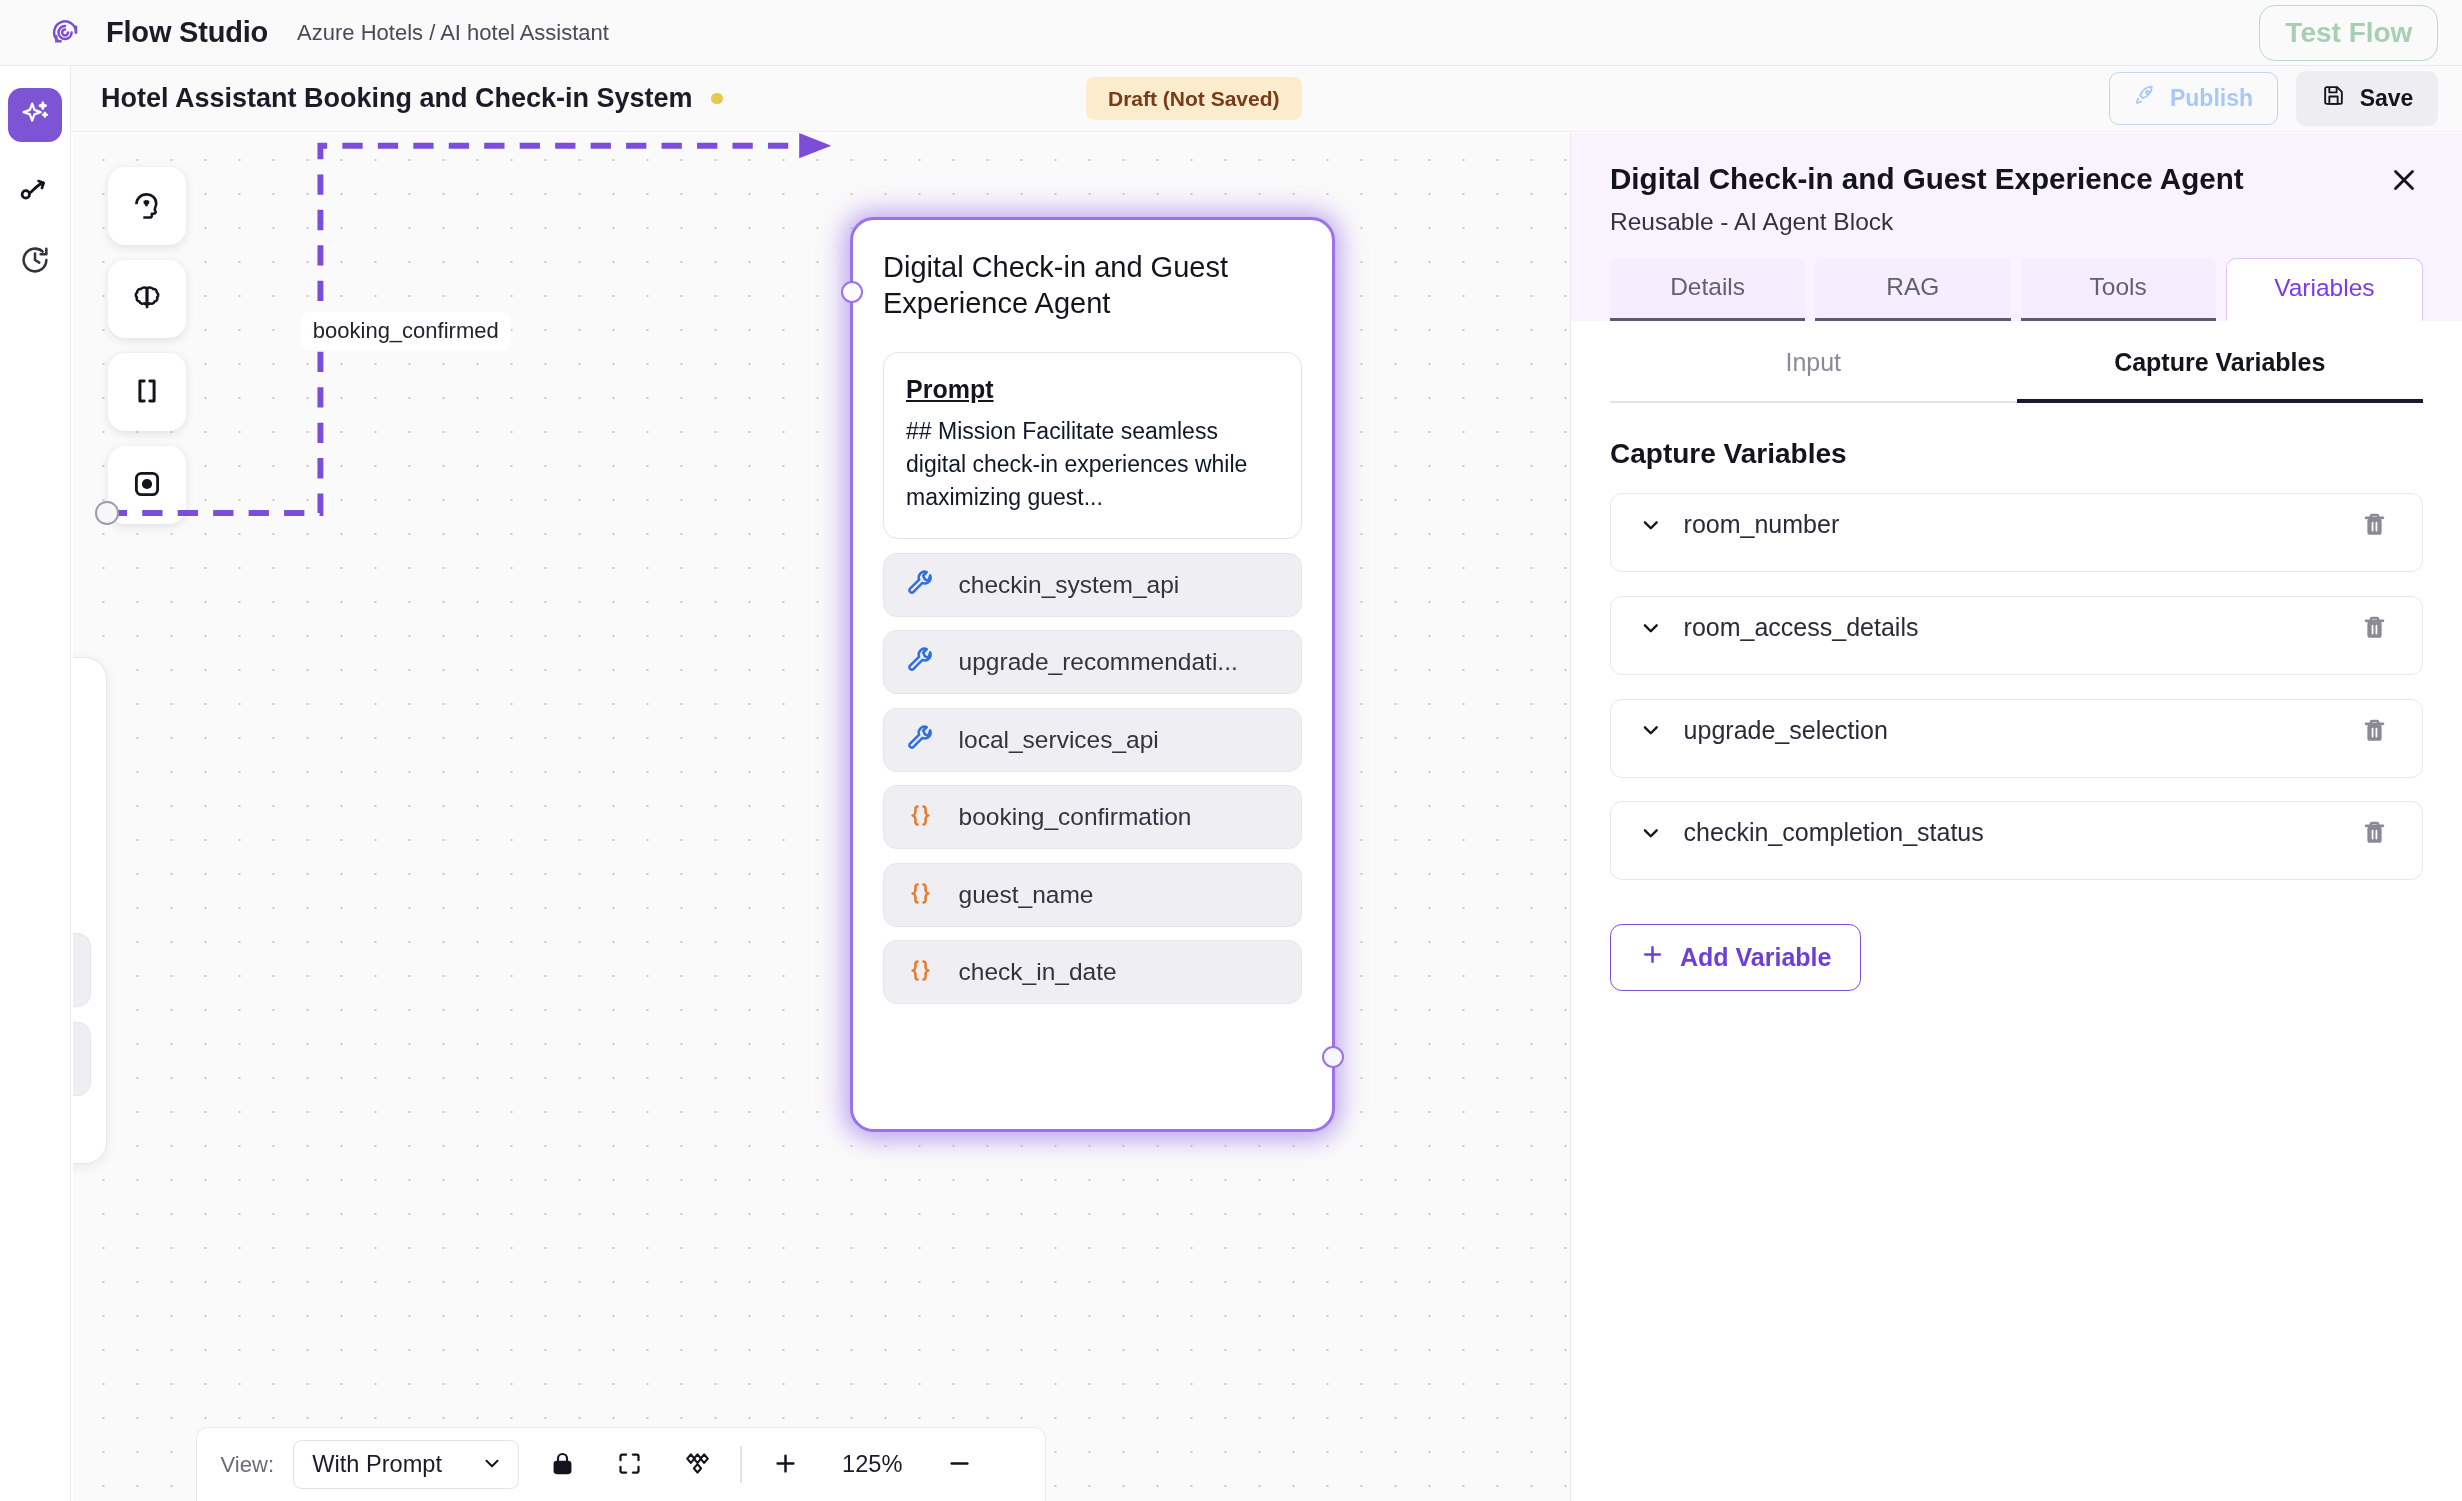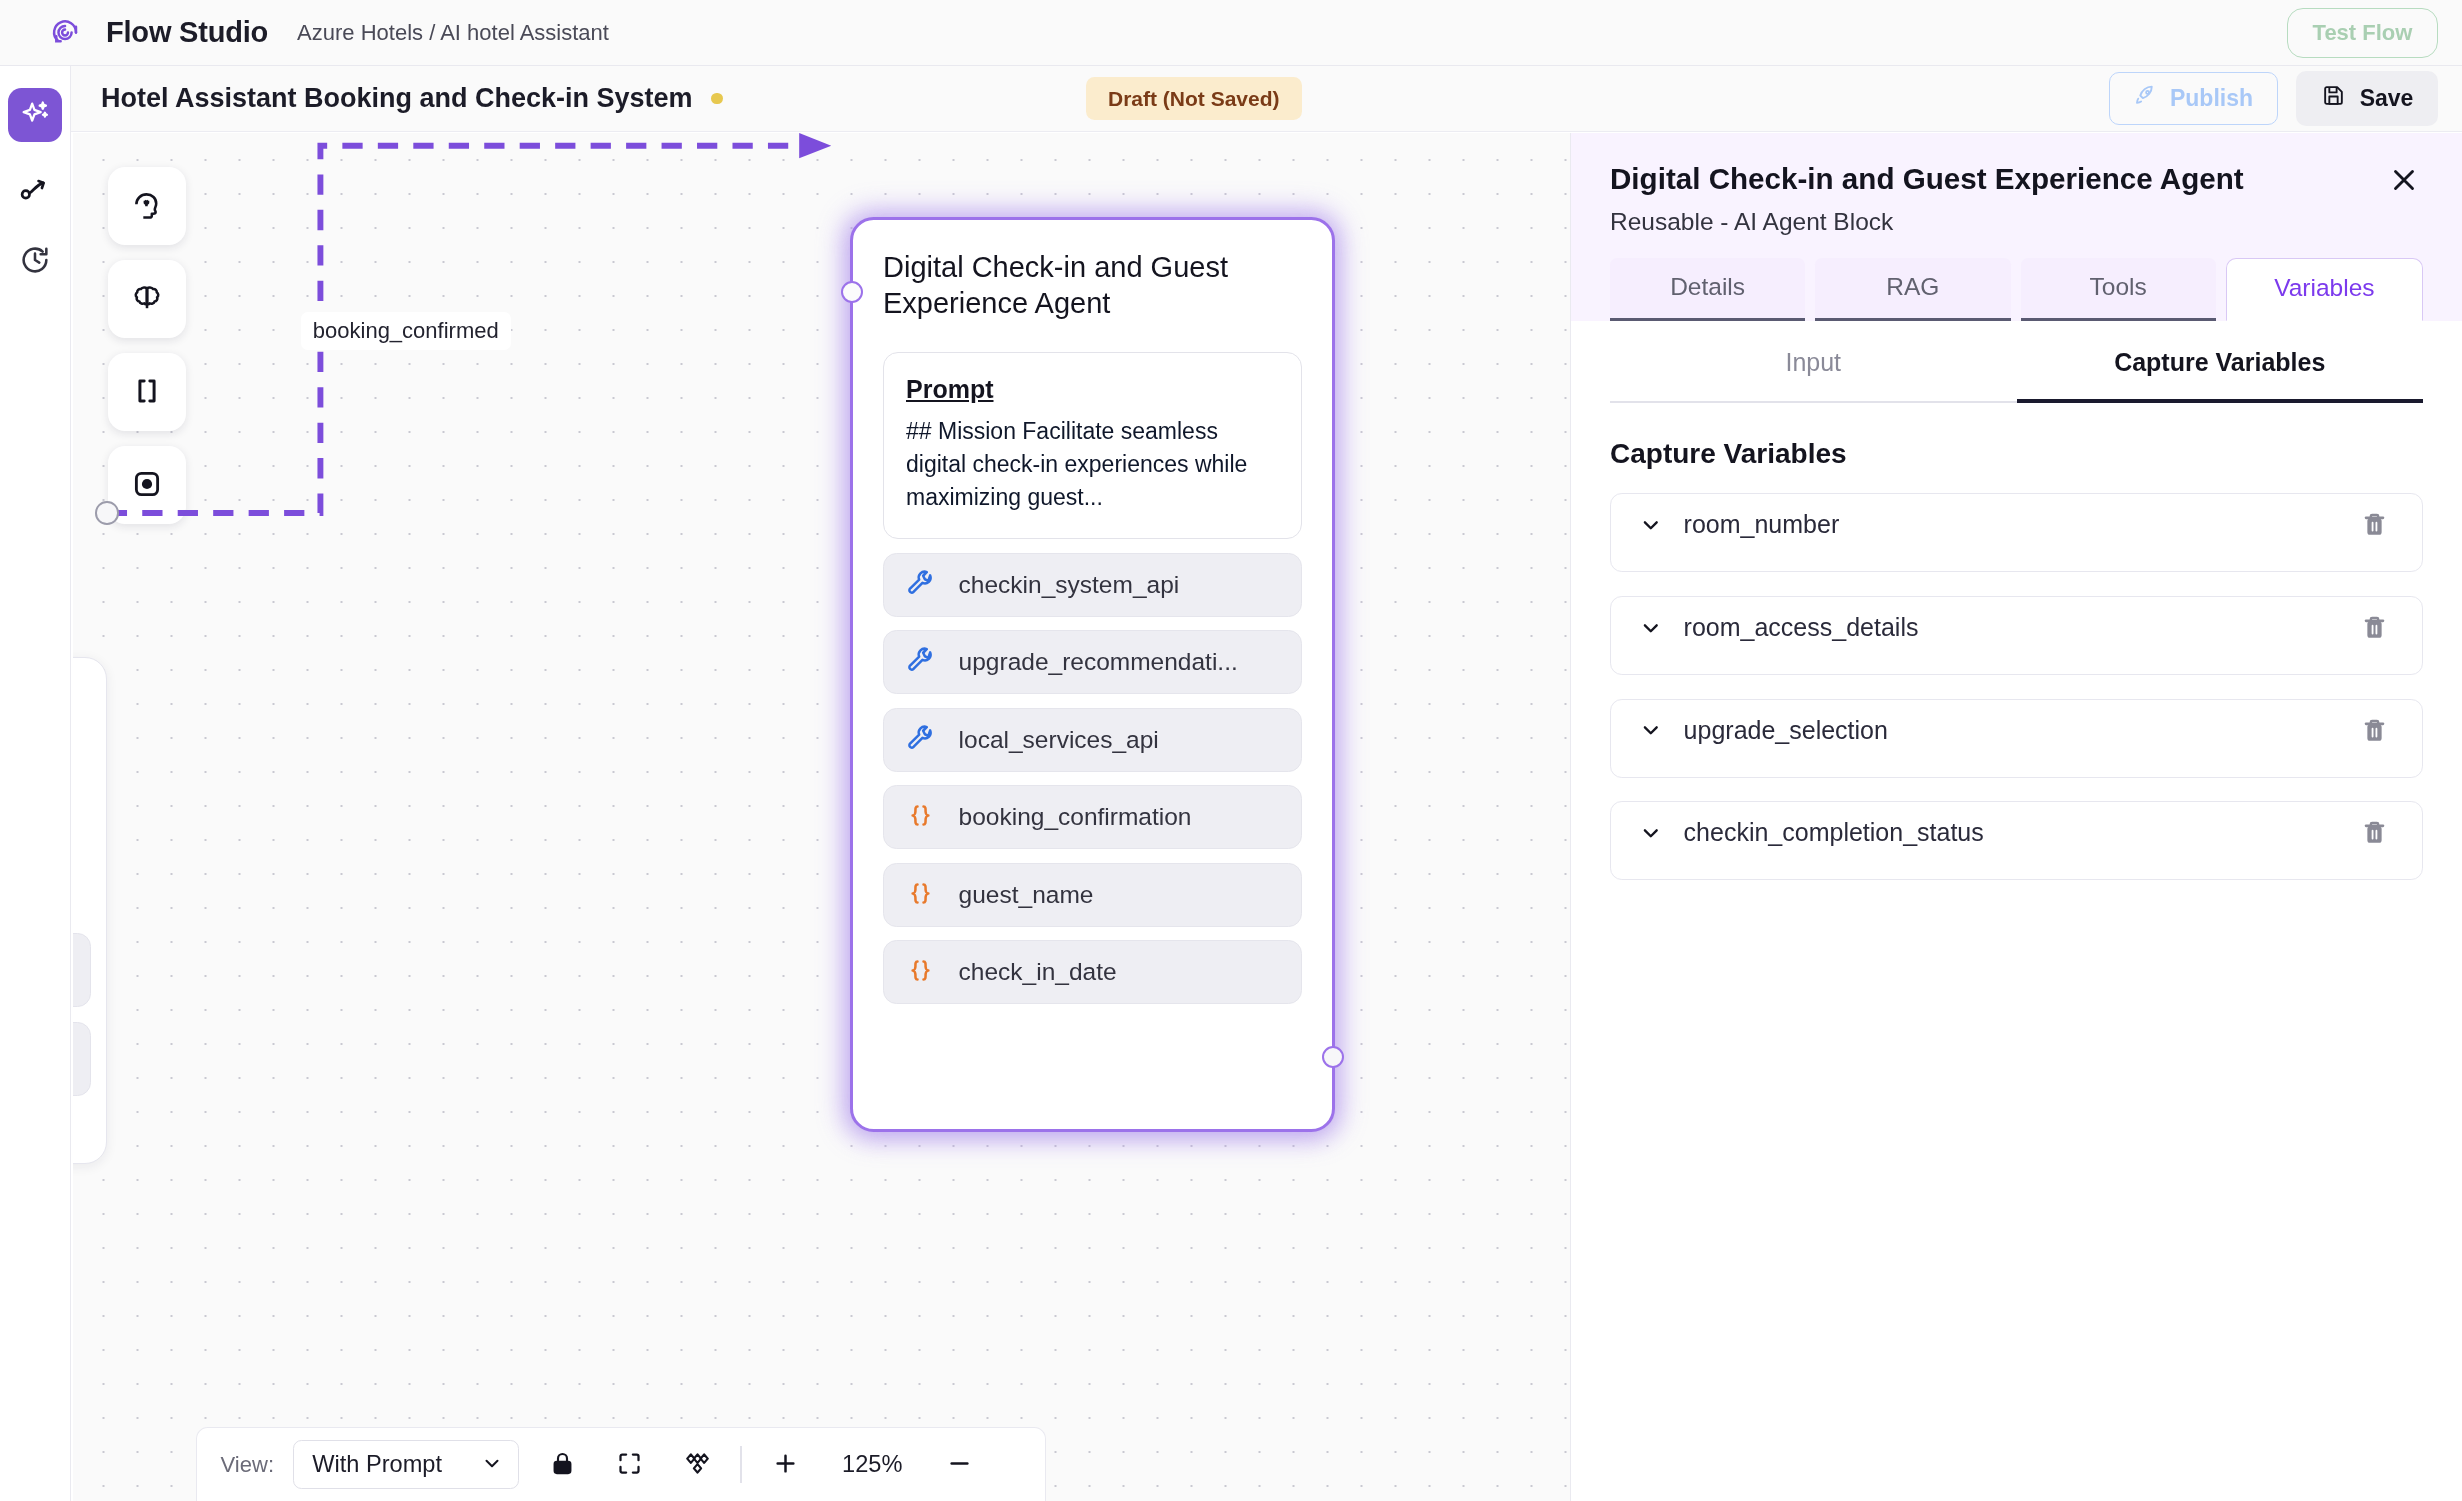--- a/index.html
+++ b/index.html
@@ -21,21 +21,21 @@
   .brand-logo { margin-left: 47px; width: 39px; height: 39px; display:flex; align-items:center; justify-content:center; }
   .brand-name {
     margin-left: 20px; font-size: 29px; font-weight: bold; color: #1c1c28;
     letter-spacing: -0.2px;
   }
   .breadcrumb { margin-left: 29px; font-size: 22px; color: #4a4a57; }
   .topbar-right { margin-left: auto; margin-right: 23.6px; display:flex; align-items:center; }
   .test-flow-btn {
     border: 1.7px solid #b7dcc0; border-radius: 16px;
     color: #a9cfb2; background: #fafafa;
-    font-size: 22px; font-weight: bold;
+    font-size: 28px; font-weight: bold;
     padding: 11px 25px;
   }
 
   
   .rail {
     position: absolute; left: 0; top: 66px; width: 71px; height: 1436px;
     background: #ffffff; border-right: 1.7px solid #eaeaf0;
     display: flex; flex-direction: column; align-items: center;
     padding-top: 22px; gap: 18.6px;
   }
@@ -565,17 +565,25 @@
         <span class="var-delete">
           <svg width="29" height="29" viewBox="0 0 24 24" fill="#8a8a96" stroke="#8a8a96" stroke-width="1.4" stroke-linejoin="round">
             <path d="M5 6.5h14" stroke-width="2.2" stroke-linecap="round"></path>
             <path d="M9 6.5V5a1 1 0 0 1 1-1h4a1 1 0 0 1 1 1v1.5" fill="none" stroke-width="2"></path>
             <rect x="6.8" y="7.8" width="10.4" height="12" rx="1.4"></rect>
             <path d="M10.4 10.5v6.5M13.6 10.5v6.5" stroke="#ffffff" stroke-width="1.5" stroke-linecap="round"></path>
           </svg>
         </span>
       </div>
 
+      <div class="add-var-btn">
+        <span>
+          <svg width="25" height="25" viewBox="0 0 24 24" fill="none" stroke="#6d3fd6" stroke-width="2.4" stroke-linecap="round">
+              <path d="M12 5v14M5 12h14"></path>
+            </svg>
+        </span>
+        <span>Add Variable</span>
+      </div>
     </div>
   </div>
 
 </div>
 
 
 </body></html>

